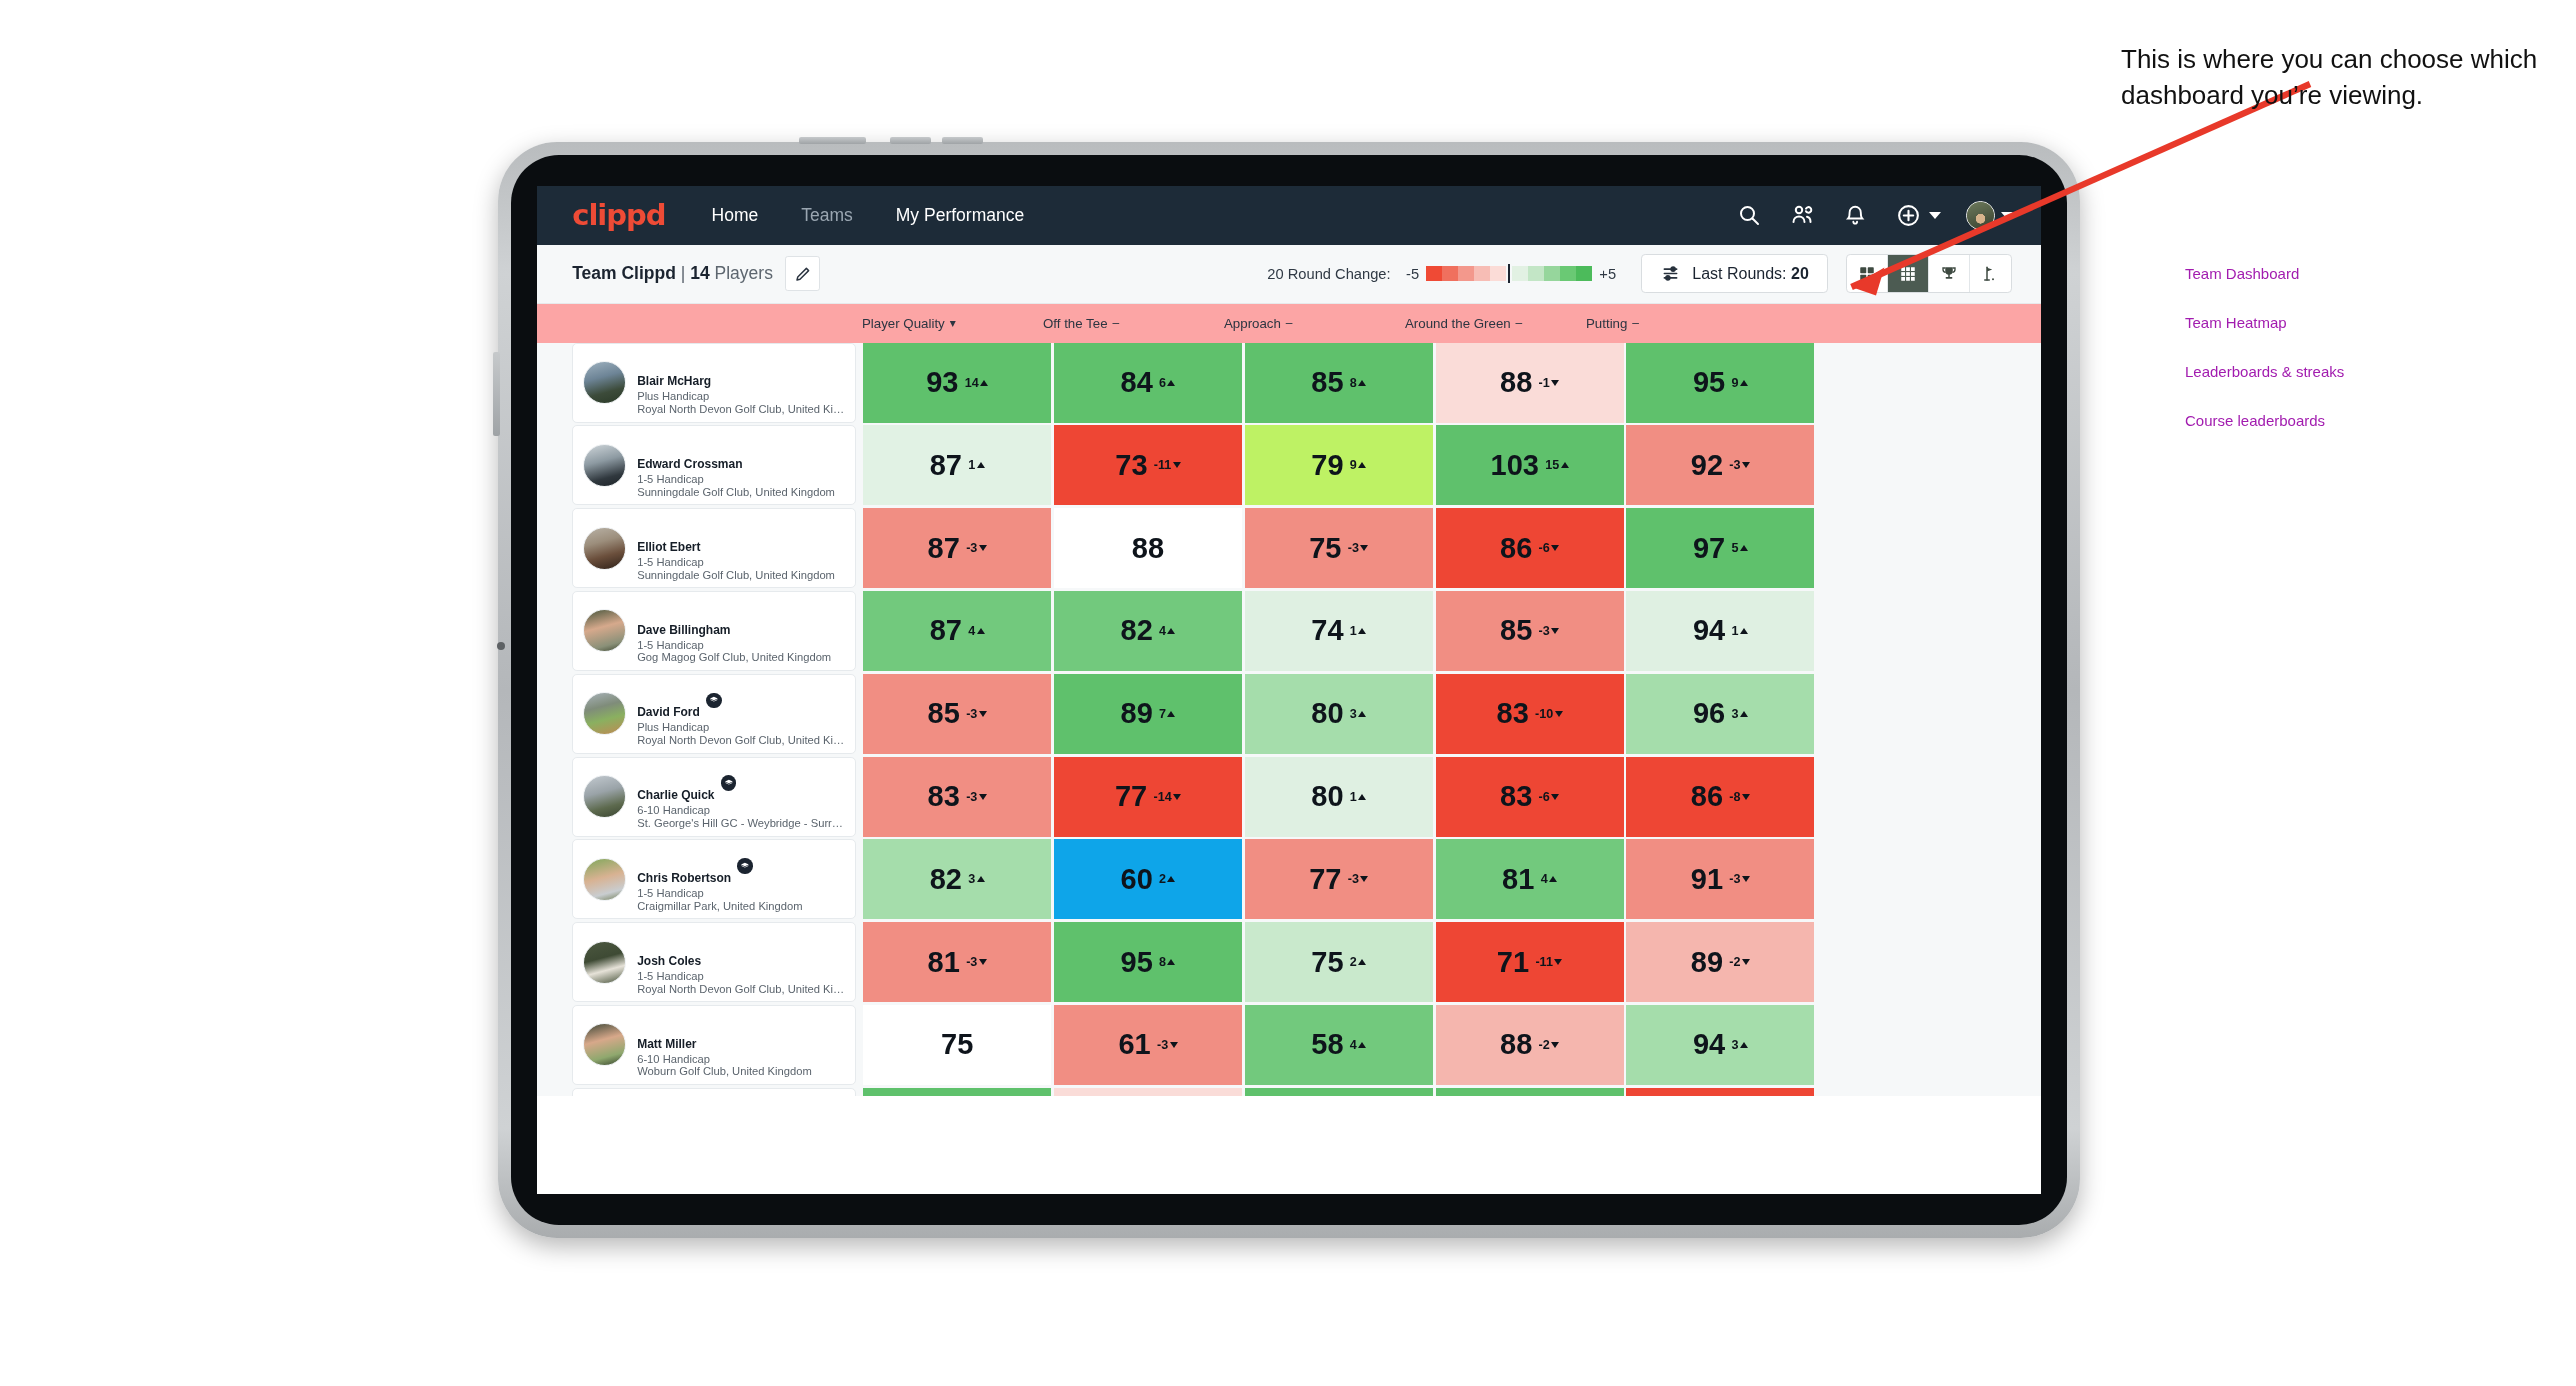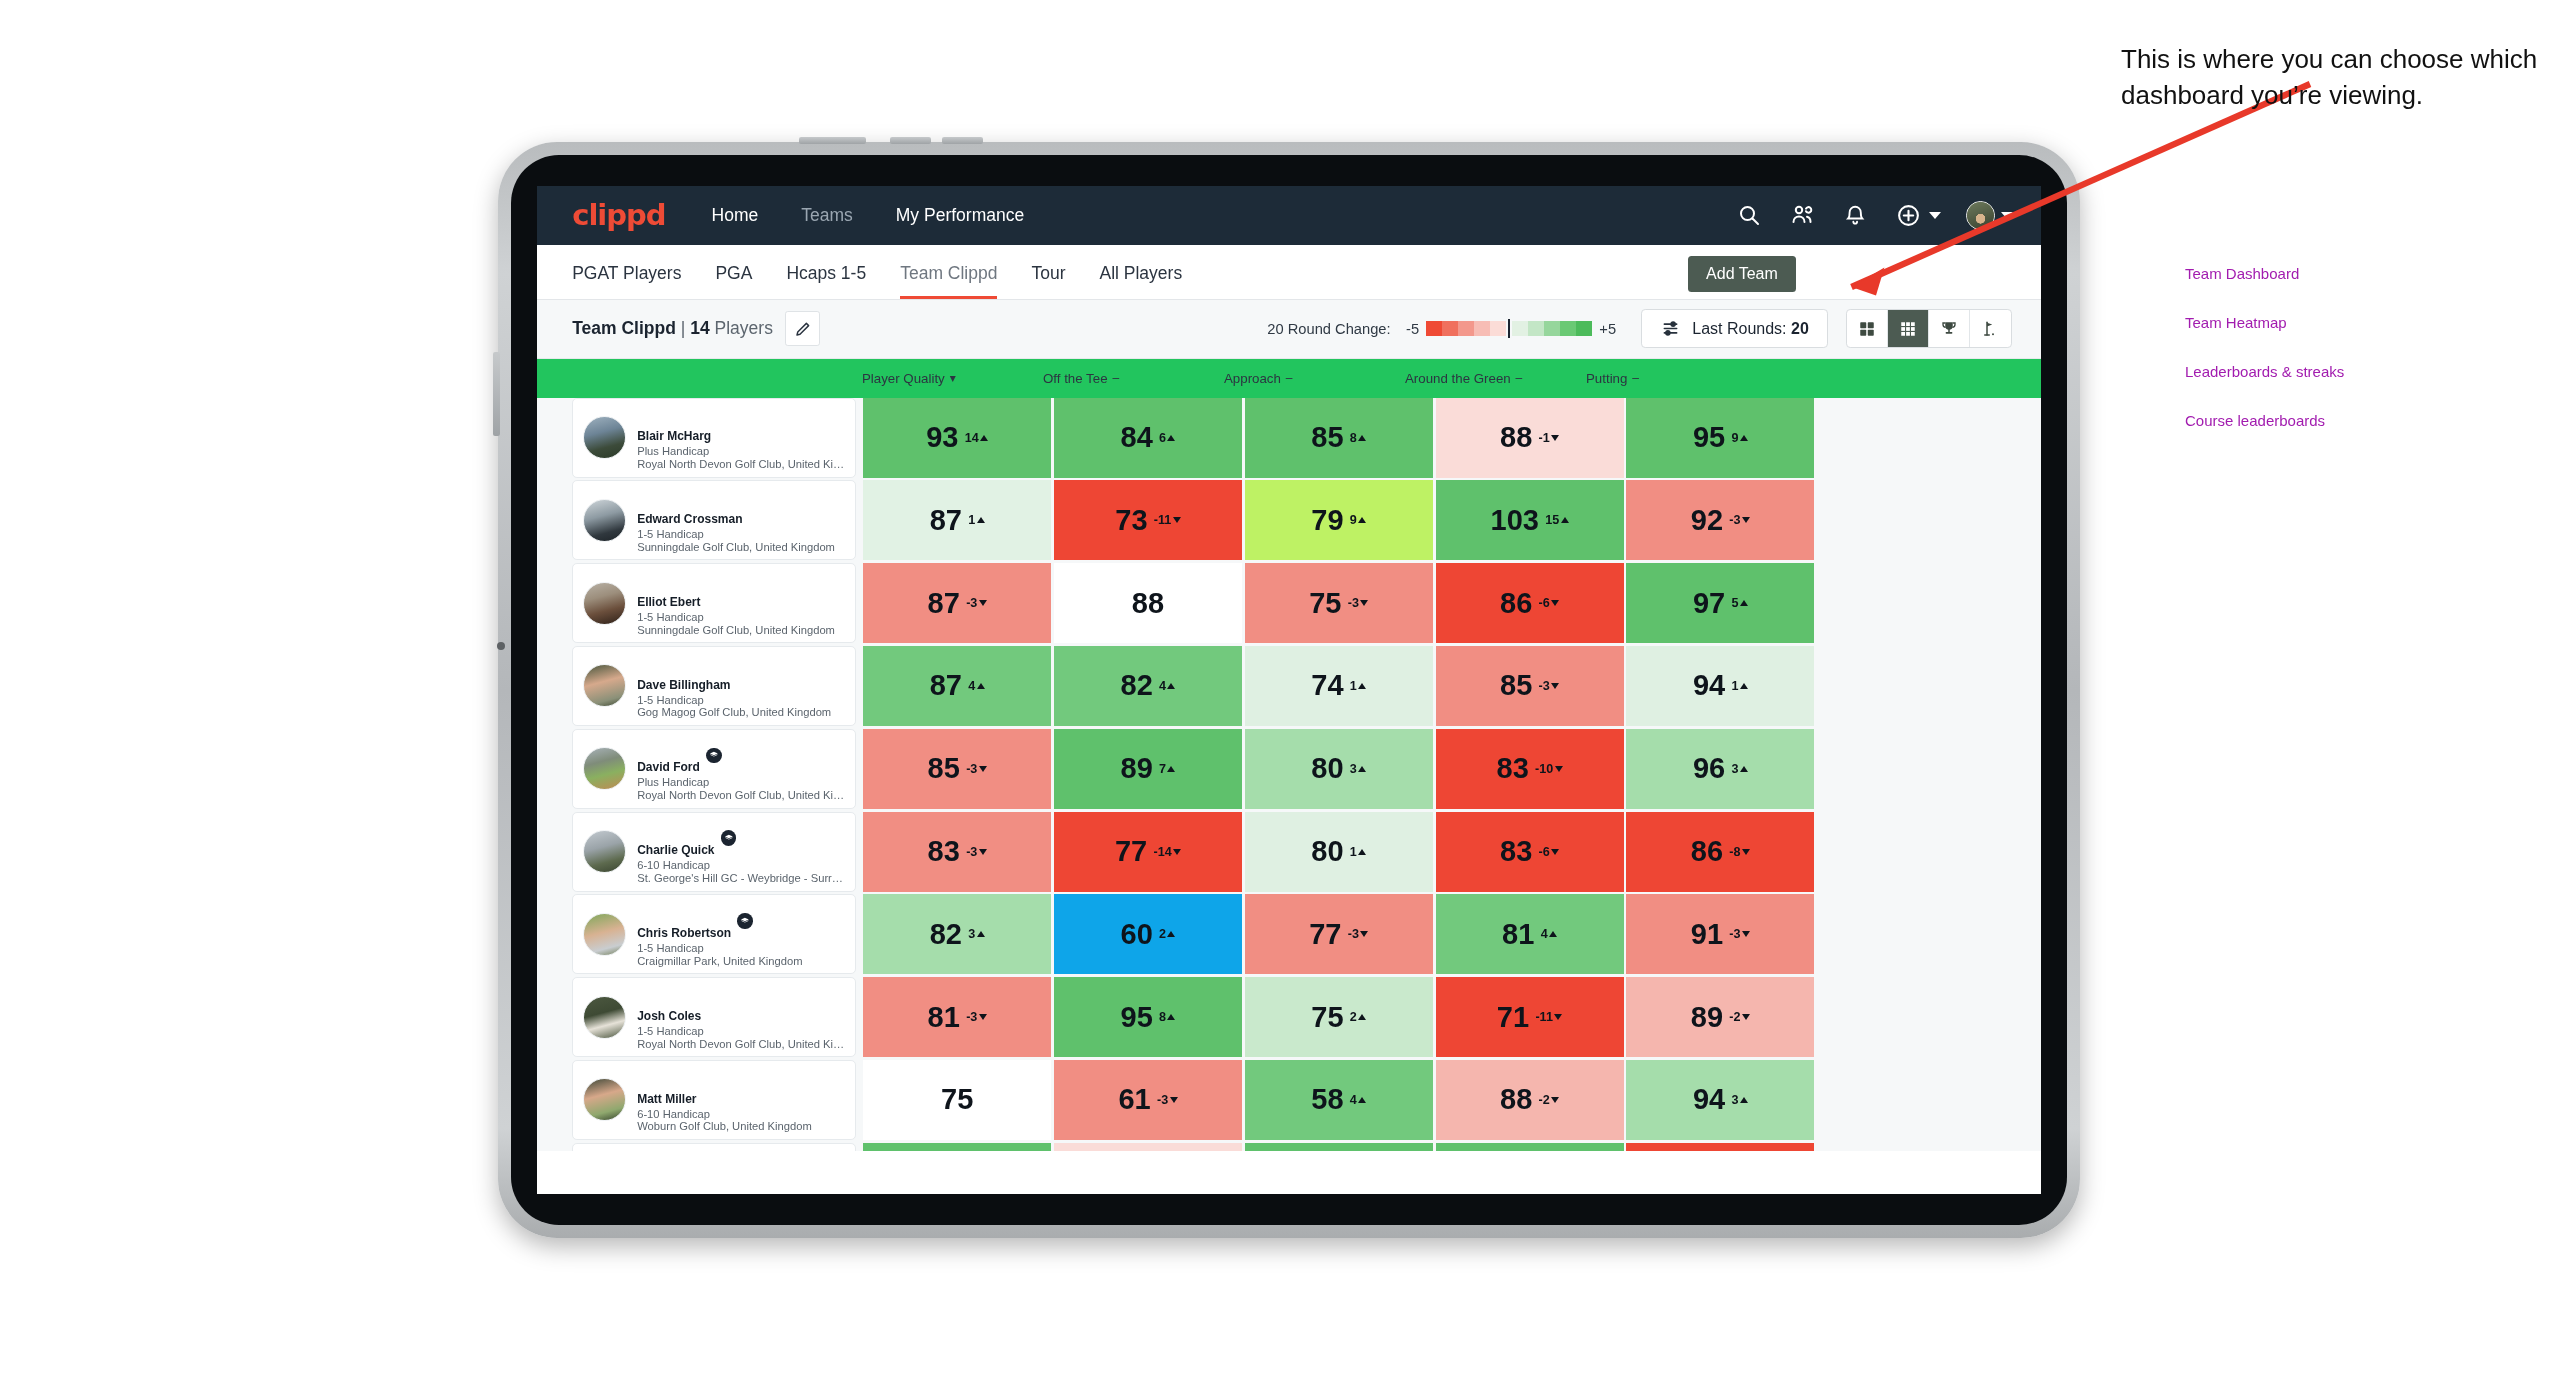--- a/index.html
+++ b/index.html
@@ -176,21 +176,21 @@
     color: #3e4a41;
   }
   .view-toggle-btn:last-child { border-right: none; }
   .view-toggle-btn.active { background: #4c5b52; color: #ffffff; }
 
   
   #grid-header {
     display: flex;
     height: 39px;
     align-items: center;
-    background: #22c55e;
+    background: #fca5a5;
     padding-left: 35px;
   }
   #grid-header-spacer { width: 287px; flex: none; }
   .col-head {
     width: 181px; flex: none;
     font-size: 13.3px;
     color: #2c3541;
     padding-left: 2.8px;
     display: flex; align-items: center; gap: 4.9px;
   }
@@ -316,29 +316,20 @@
           <div class="caret"></div>
         </div>
         <div class="hdr-group">
           <div id="user-avatar">
               <div id="avatar-inner"></div>
             </div>
           <div class="caret"></div>
         </div>
       </div>
 
-      <div id="tab-bar">
-        <div class="tab-item">PGAT Players</div>
-        <div class="tab-item">PGA</div>
-        <div class="tab-item">Hcaps 1-5</div>
-        <div class="tab-item active">Team Clippd</div>
-        <div class="tab-item">Tour</div>
-        <div class="tab-item">All Players</div>
-        <div id="add-team-button">Add Team</div>
-      </div>
 
       <div id="toolbar">
         <div id="team-title">
           <b>Team Clippd</b><span class="muted"> | </span><b>14</b><span class="muted">&nbsp;</span><span class="muted">Players</span>
         </div>
         <div id="edit-team-button">
           <svg width="18" height="18" viewBox="0 0 24 24" fill="none" stroke="#2b3440" stroke-width="1.9" stroke-linecap="round" stroke-linejoin="round">
             <path d="M16.5 4.5l3 3L8 19l-4 1 1-4z"></path>
             </svg>
         </div>

